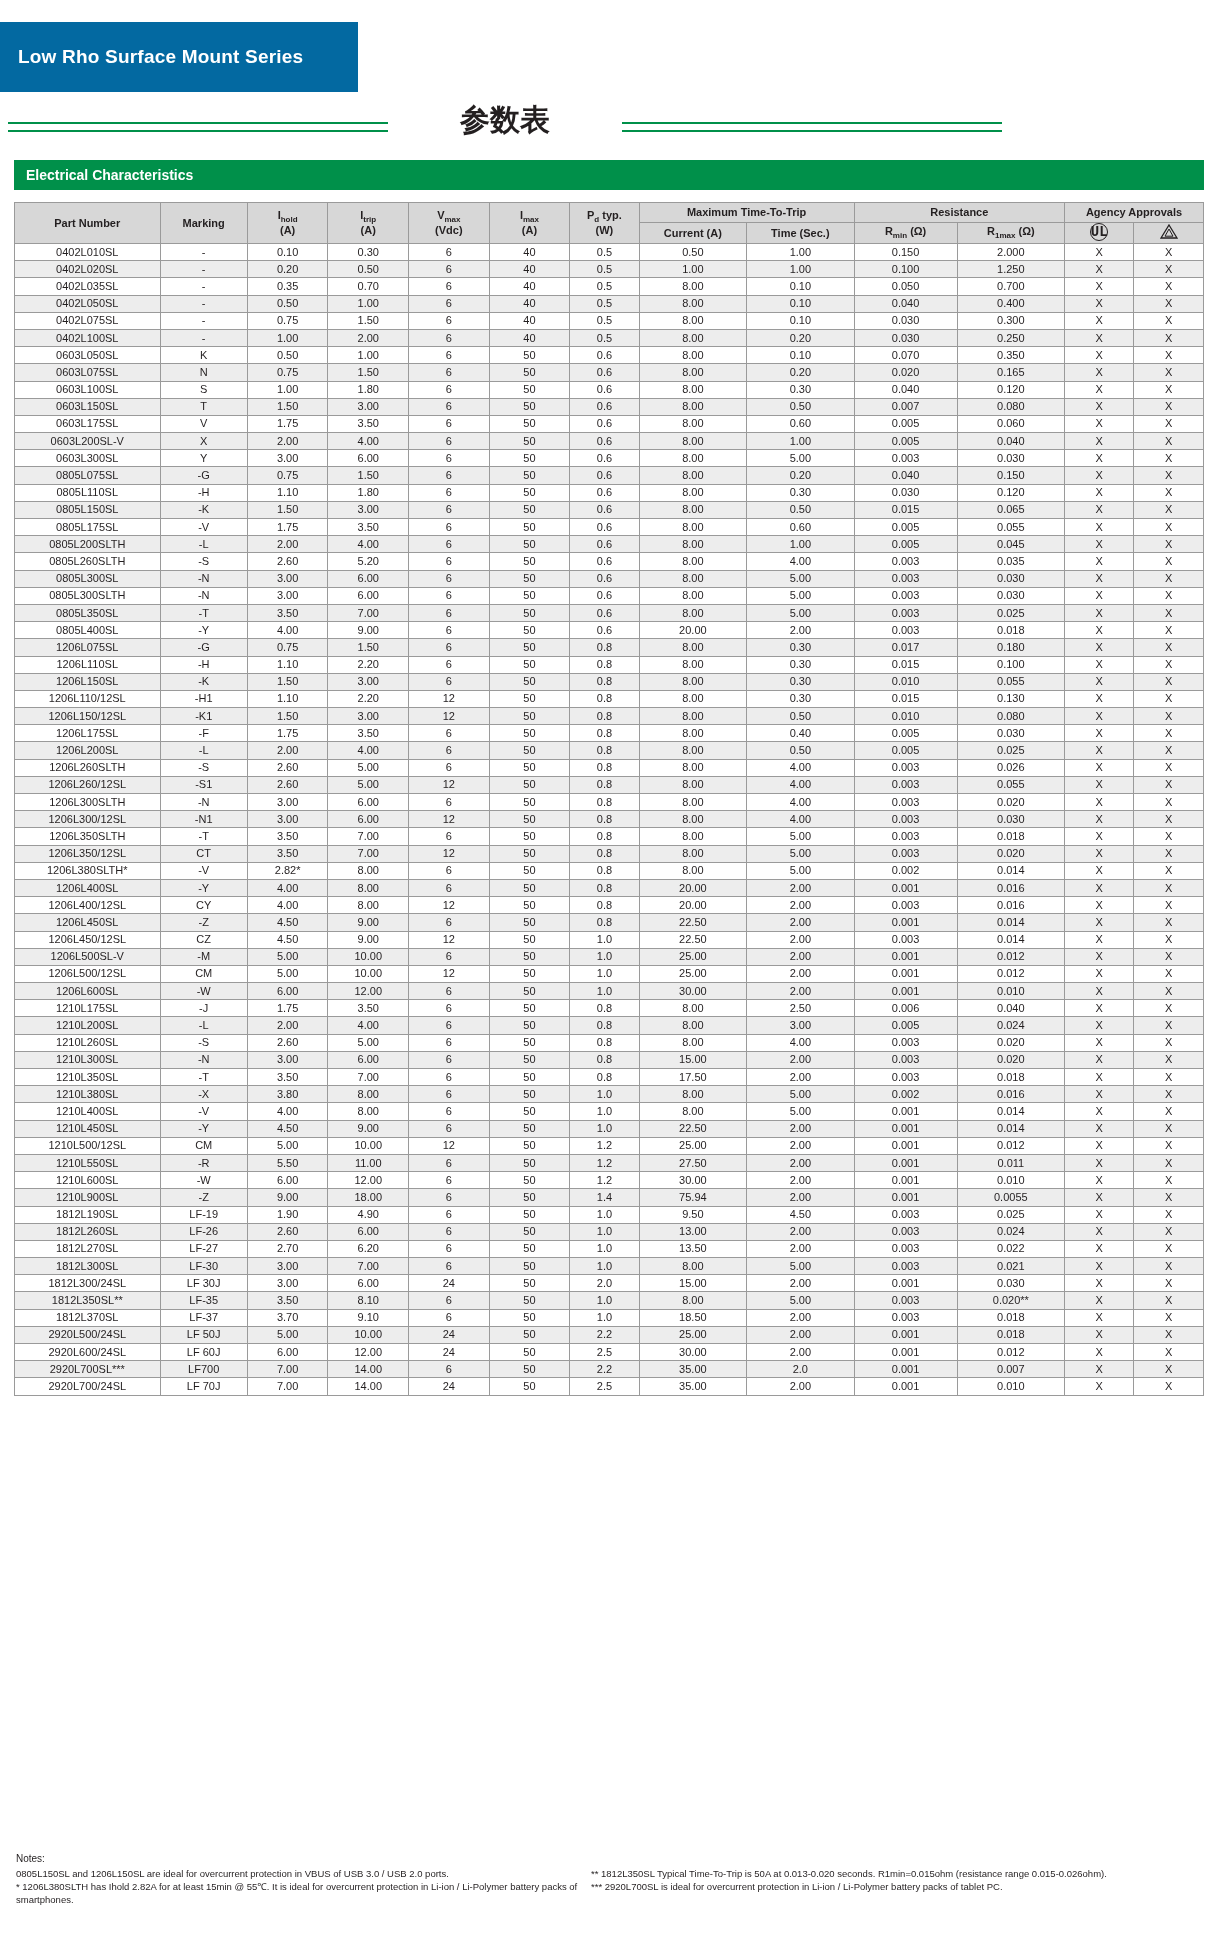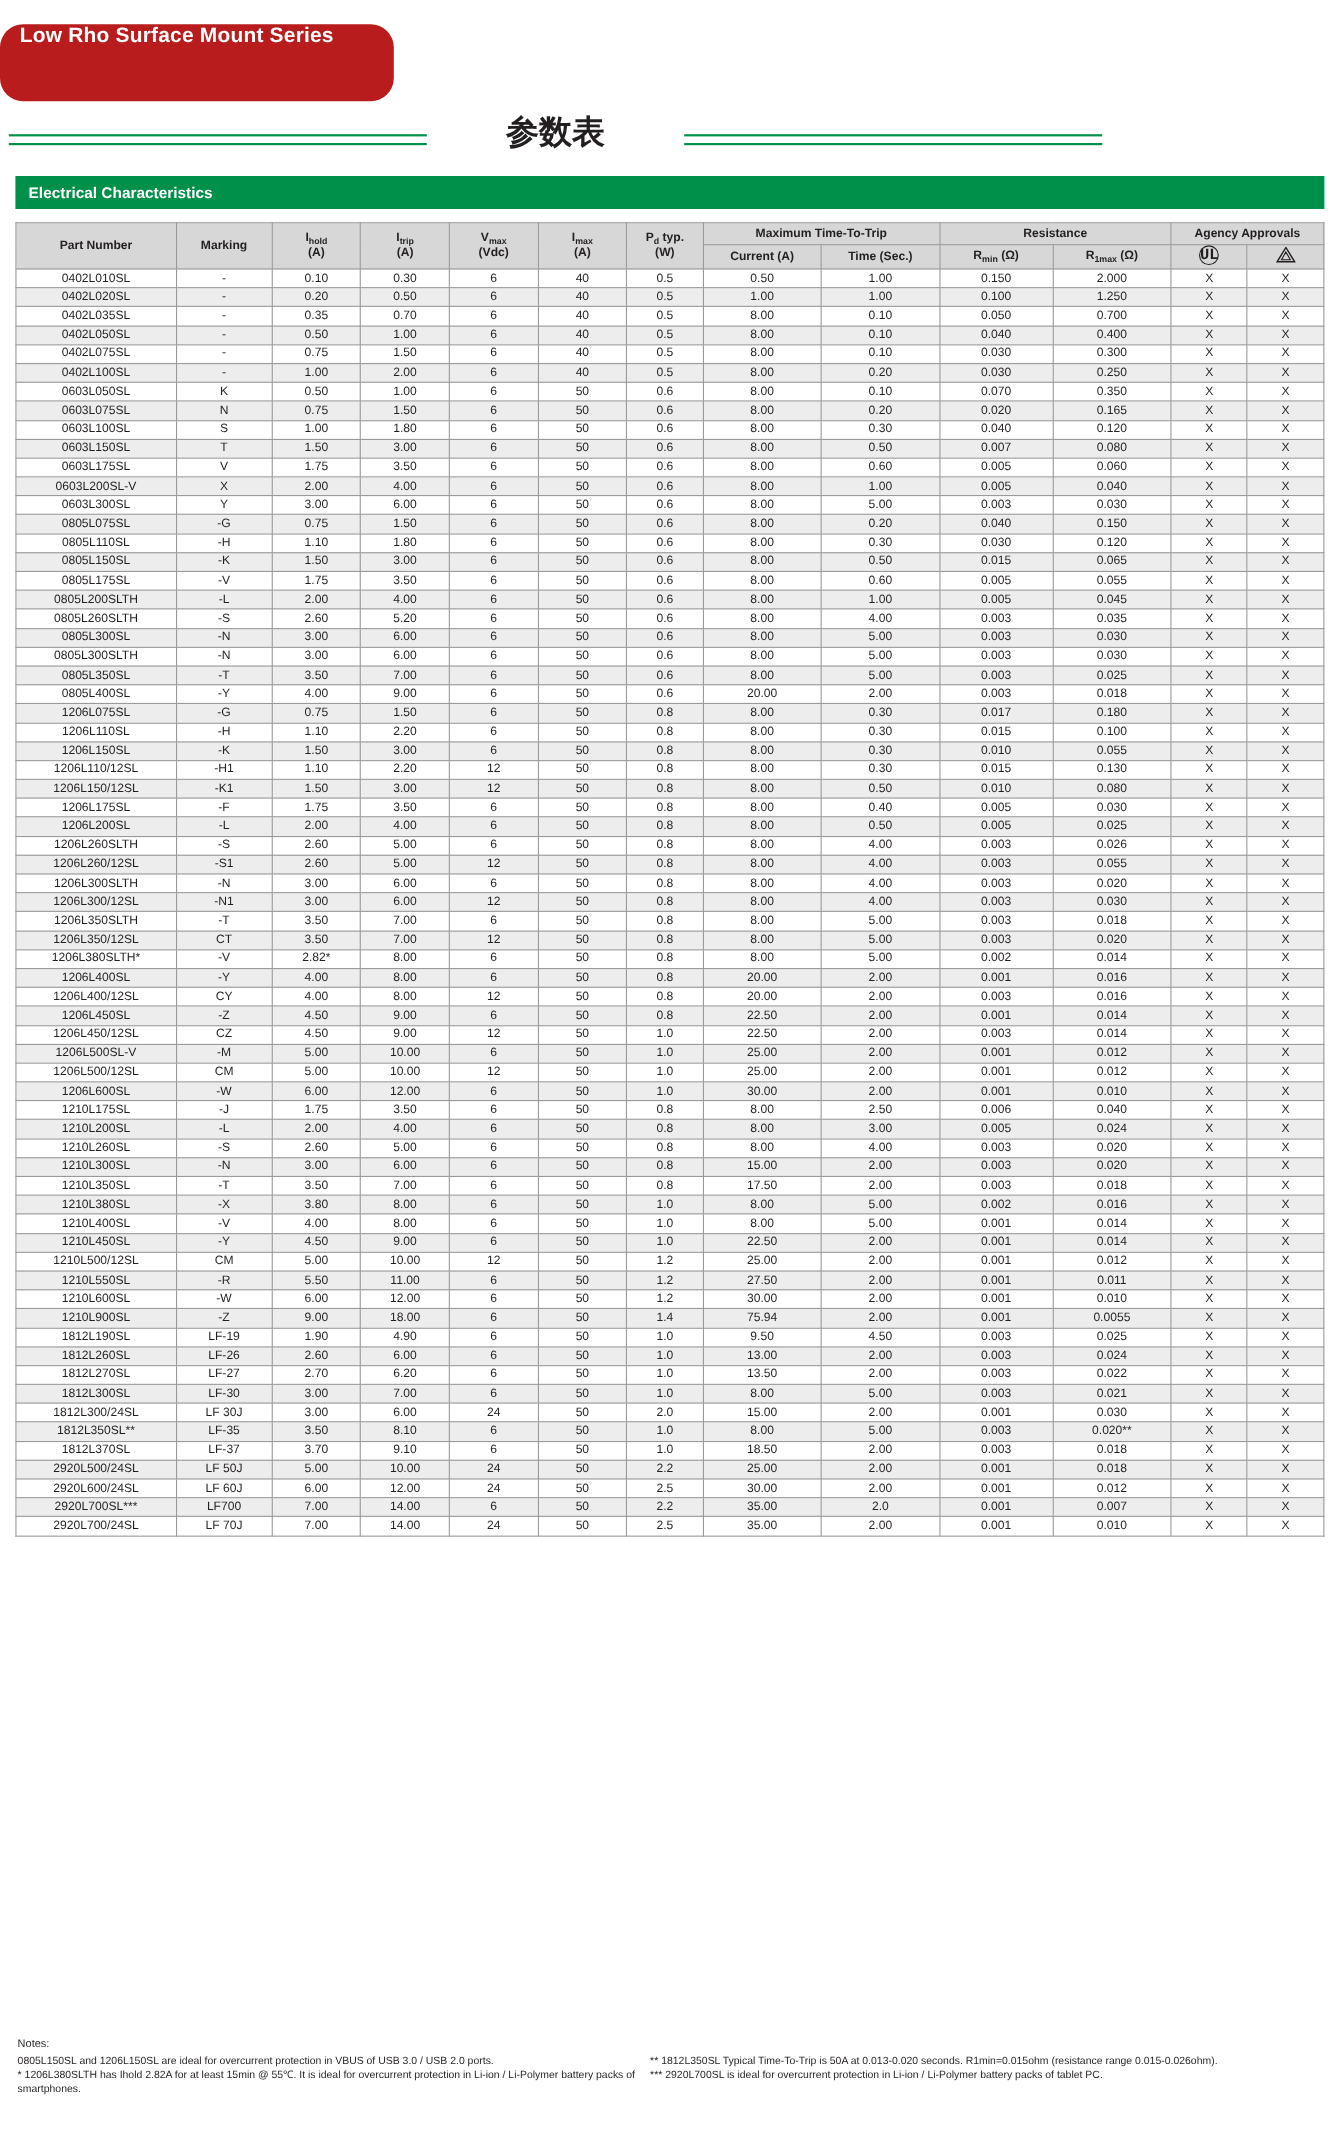--- a/index.html
+++ b/index.html
@@ -9,22 +9,22 @@
     font-family:"Liberation Sans", sans-serif;
     color:#231f20;
     -webkit-font-smoothing:antialiased;
   }
   .page{position:relative;width:1218px;min-height:1956px;box-sizing:border-box;}
 
   
   .series-banner{
     position:absolute;left:0;top:22px;
     width:358px;height:70px;
-    background:#b91c1c;
-    display:flex;border-radius:21px;
+    background:#0369a1;
+    display:flex;align-items:center;
   }
   .series-banner span{
     color:#ffffff;font-size:19px;font-weight:bold;letter-spacing:.2px;
     padding-left:18px;
   }
 
   
   .title-row{
     position:absolute;left:0;top:100px;width:1010px;height:48px;
   }

